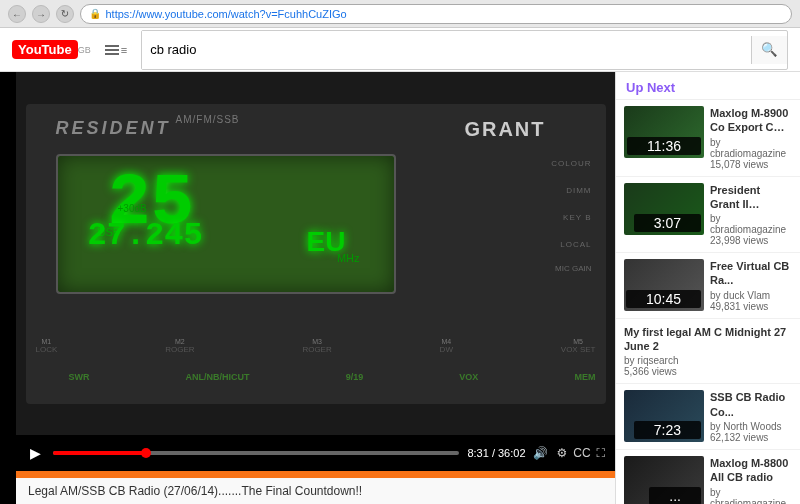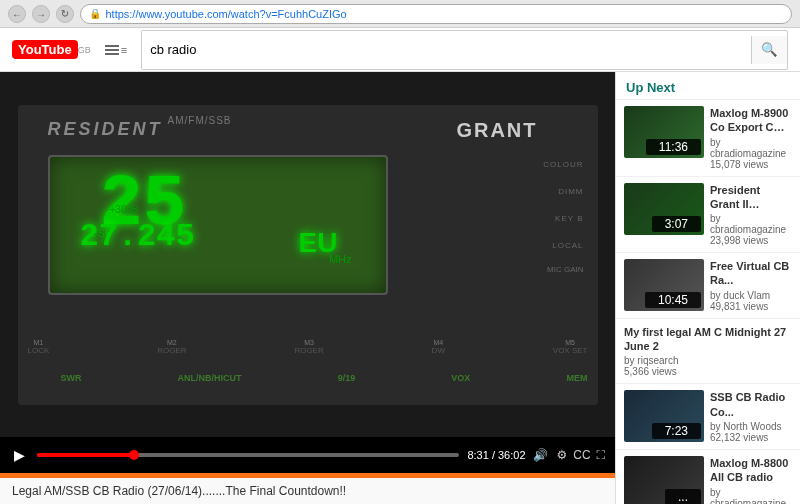--- a/index.html
+++ b/index.html
@@ -71,20 +71,21 @@
       display: flex;
       height: calc(504px - 28px - 44px);
     }
 
     
     .video-panel {
       flex: 1;
       display: flex;
       flex-direction: column;
       background: black;
+      padding-left: 16px;
     }
     .video-area {
       position: relative;
       flex: 1;
       background: black;
       overflow: hidden;
     }
     
     .video-frame {
       width: 100%;
@@ -242,35 +243,35 @@
     .vol-icon { color: white; font-size: 12px; }
     .ctrl-icons { display: flex; gap: 6px; align-items: center; }
     .ctrl-icon { color: #ccc; font-size: 12px; cursor: pointer; }
 
     
     .video-desc {
       background: #f9f9f9;
       padding: 6px 12px;
       font-size: 12px;
       color: #333;
-      border-top: 5px solid #f97316;
+      border-top: 7px solid #f97316;
     }
 
     
     .sidebar {
       width: 185px;
       background: white;
       border-left: 1px solid #ddd;
       overflow-y: auto;
       flex-shrink: 0;
     }
     .up-next-header {
       font-size: 13px;
       font-weight: bold;
-      color: #0f766e;
+      color: #8b5cf6;
       padding: 8px 10px 4px;
       border-bottom: 1px solid #eee;
     }
     .sidebar-item {
       display: flex;
       padding: 6px 8px;
       gap: 6px;
       cursor: pointer;
       border-bottom: 1px solid #f0f0f0;
     }
@@ -285,22 +286,22 @@
       height: 52px;
       background: #333;
       border-radius: 2px;
       overflow: hidden;
     }
     .thumb-duration {
       position: absolute;
       bottom: 3px; right: 3px;
       background: rgba(0,0,0,0.8);
       color: white;
-      font-size: 12px;
-      padding: 1px 13px;
+      font-size: 14px;
+      padding: 1px 20px;
       border-radius: 2px;
     }
     .thumb-radio1 { background: linear-gradient(135deg, #1a3a1a, #2d6a2d); }
     .thumb-radio2 { background: linear-gradient(135deg, #1a3a1a, #1a5a1a); }
     .thumb-radio3 { background: linear-gradient(135deg, #333, #555); }
     .thumb-radio4 { background: linear-gradient(135deg, #222, #444); }
     .thumb-radio5 { background: linear-gradient(135deg, #1a2a3a, #2a4a5a); }
     .thumb-radio6 { background: linear-gradient(135deg, #1a1a1a, #3a3a3a); }
     .sidebar-info { flex: 1; min-width: 0; }
     .sidebar-title {

